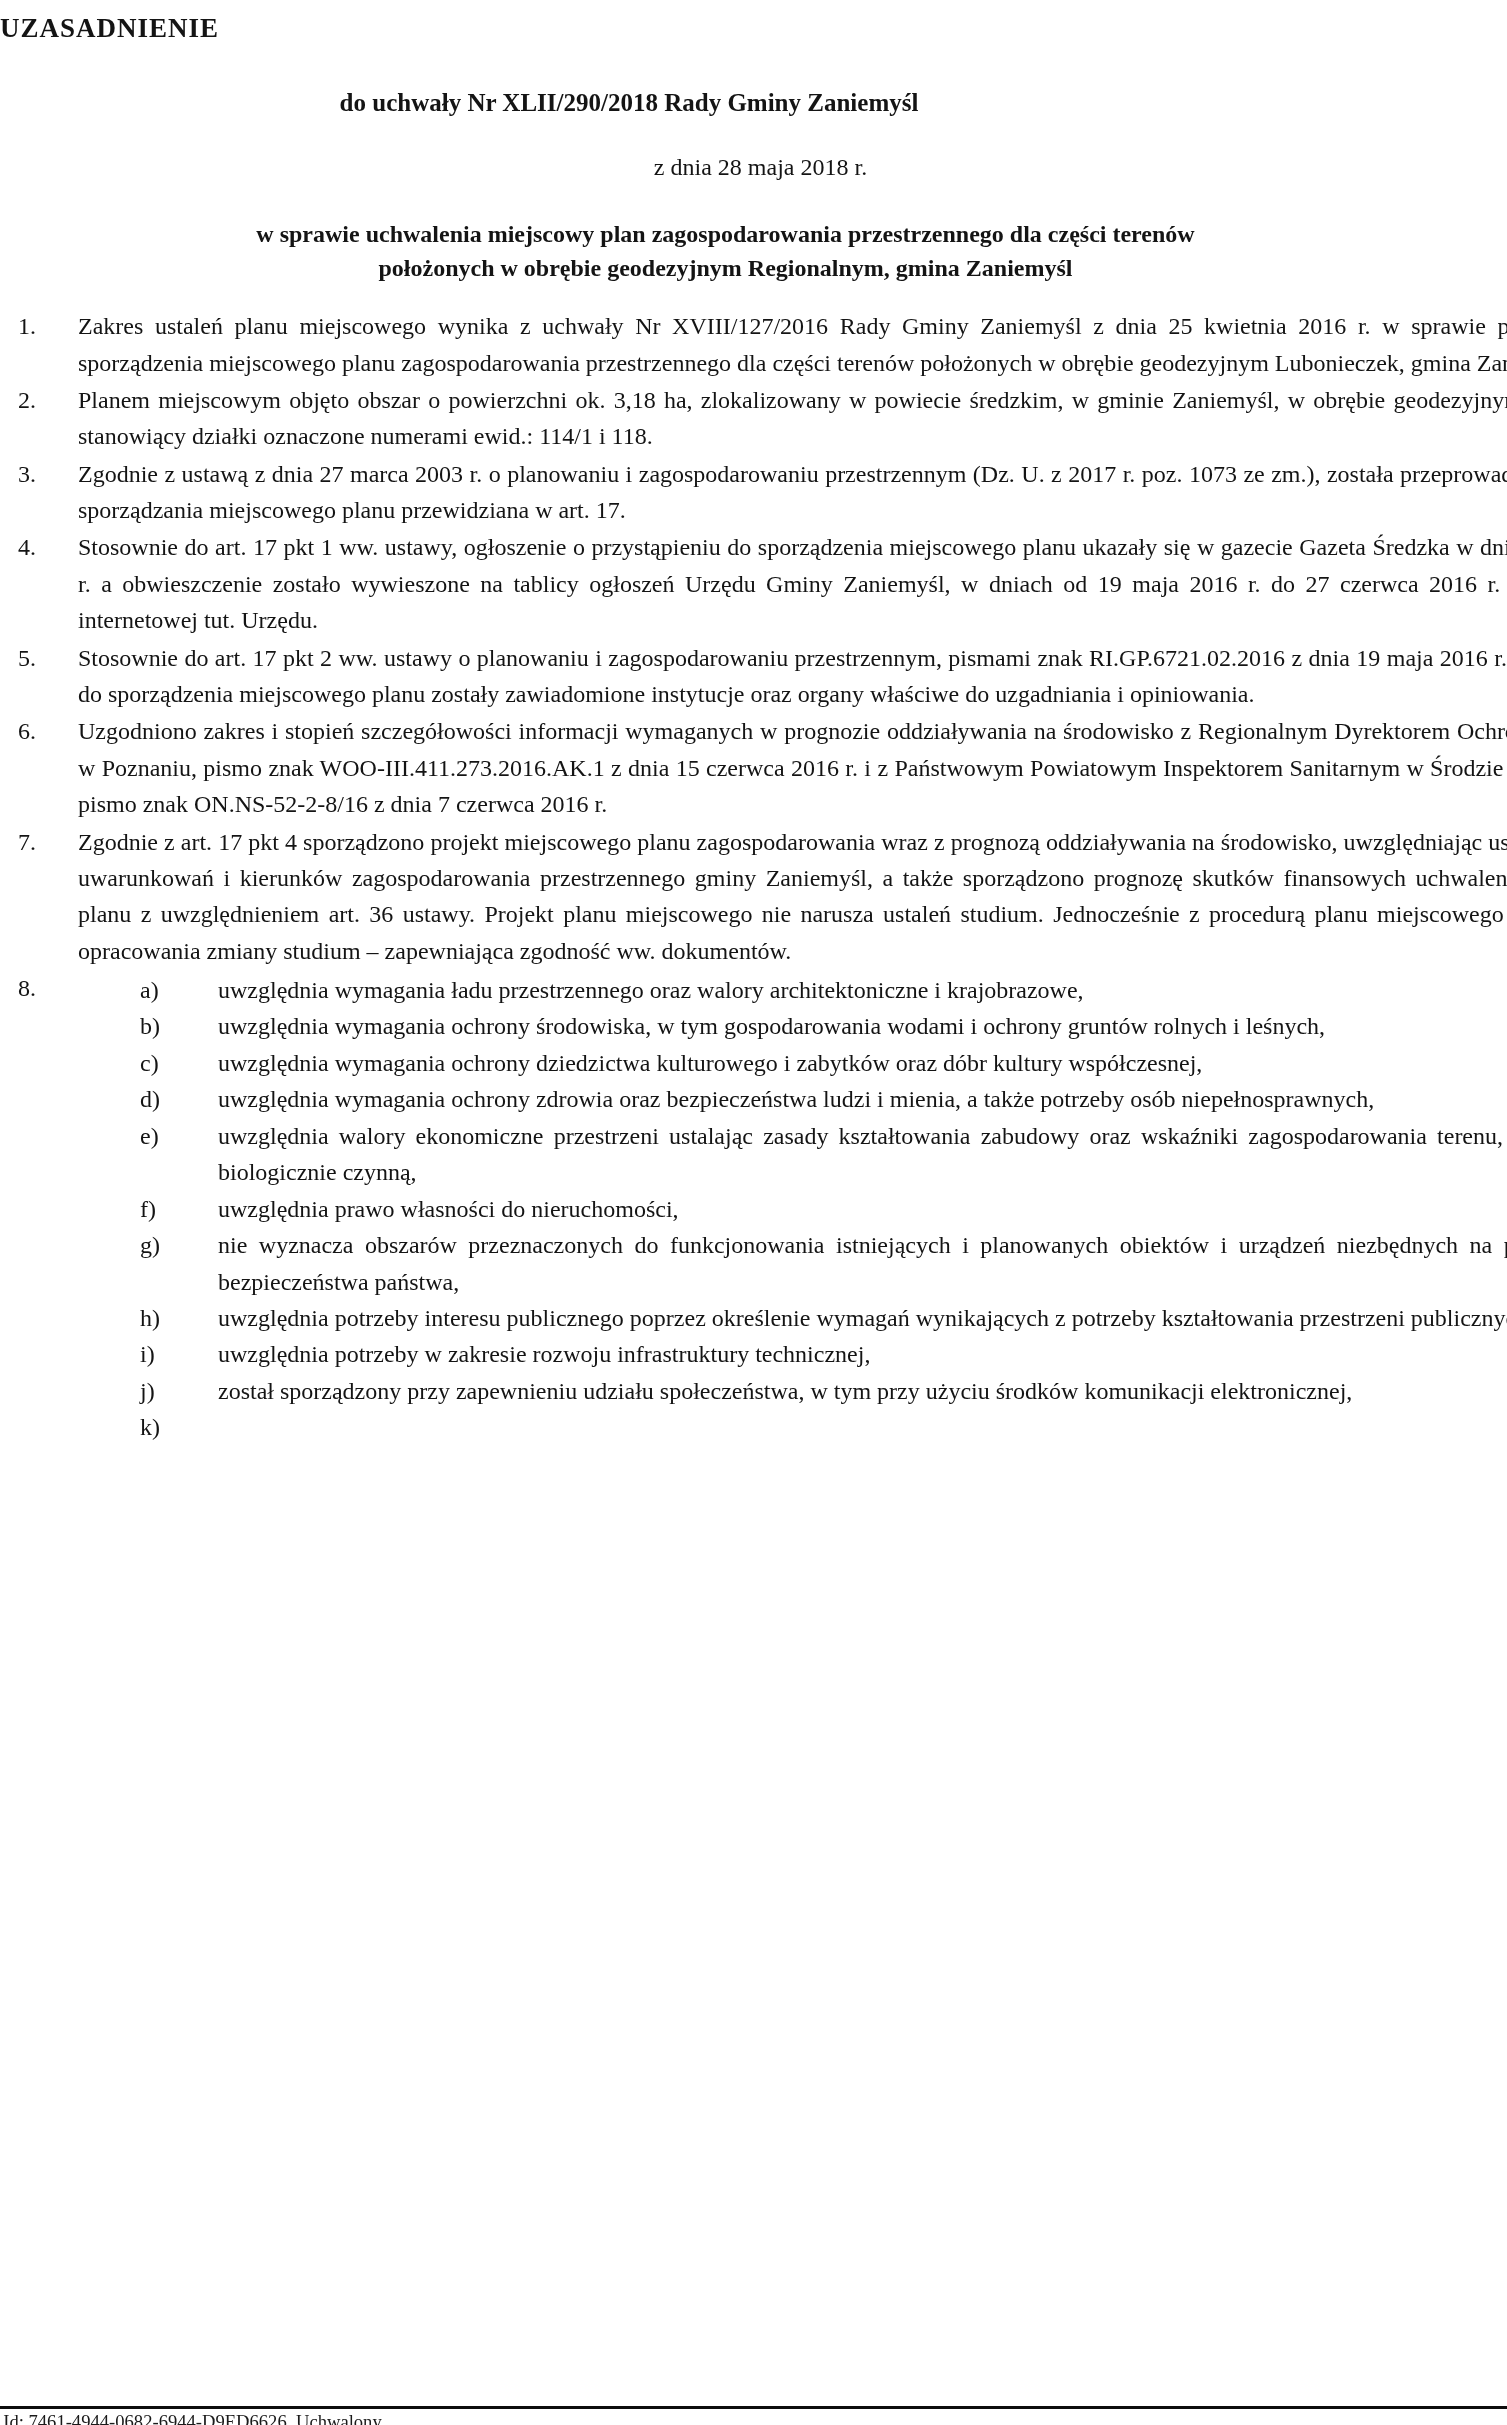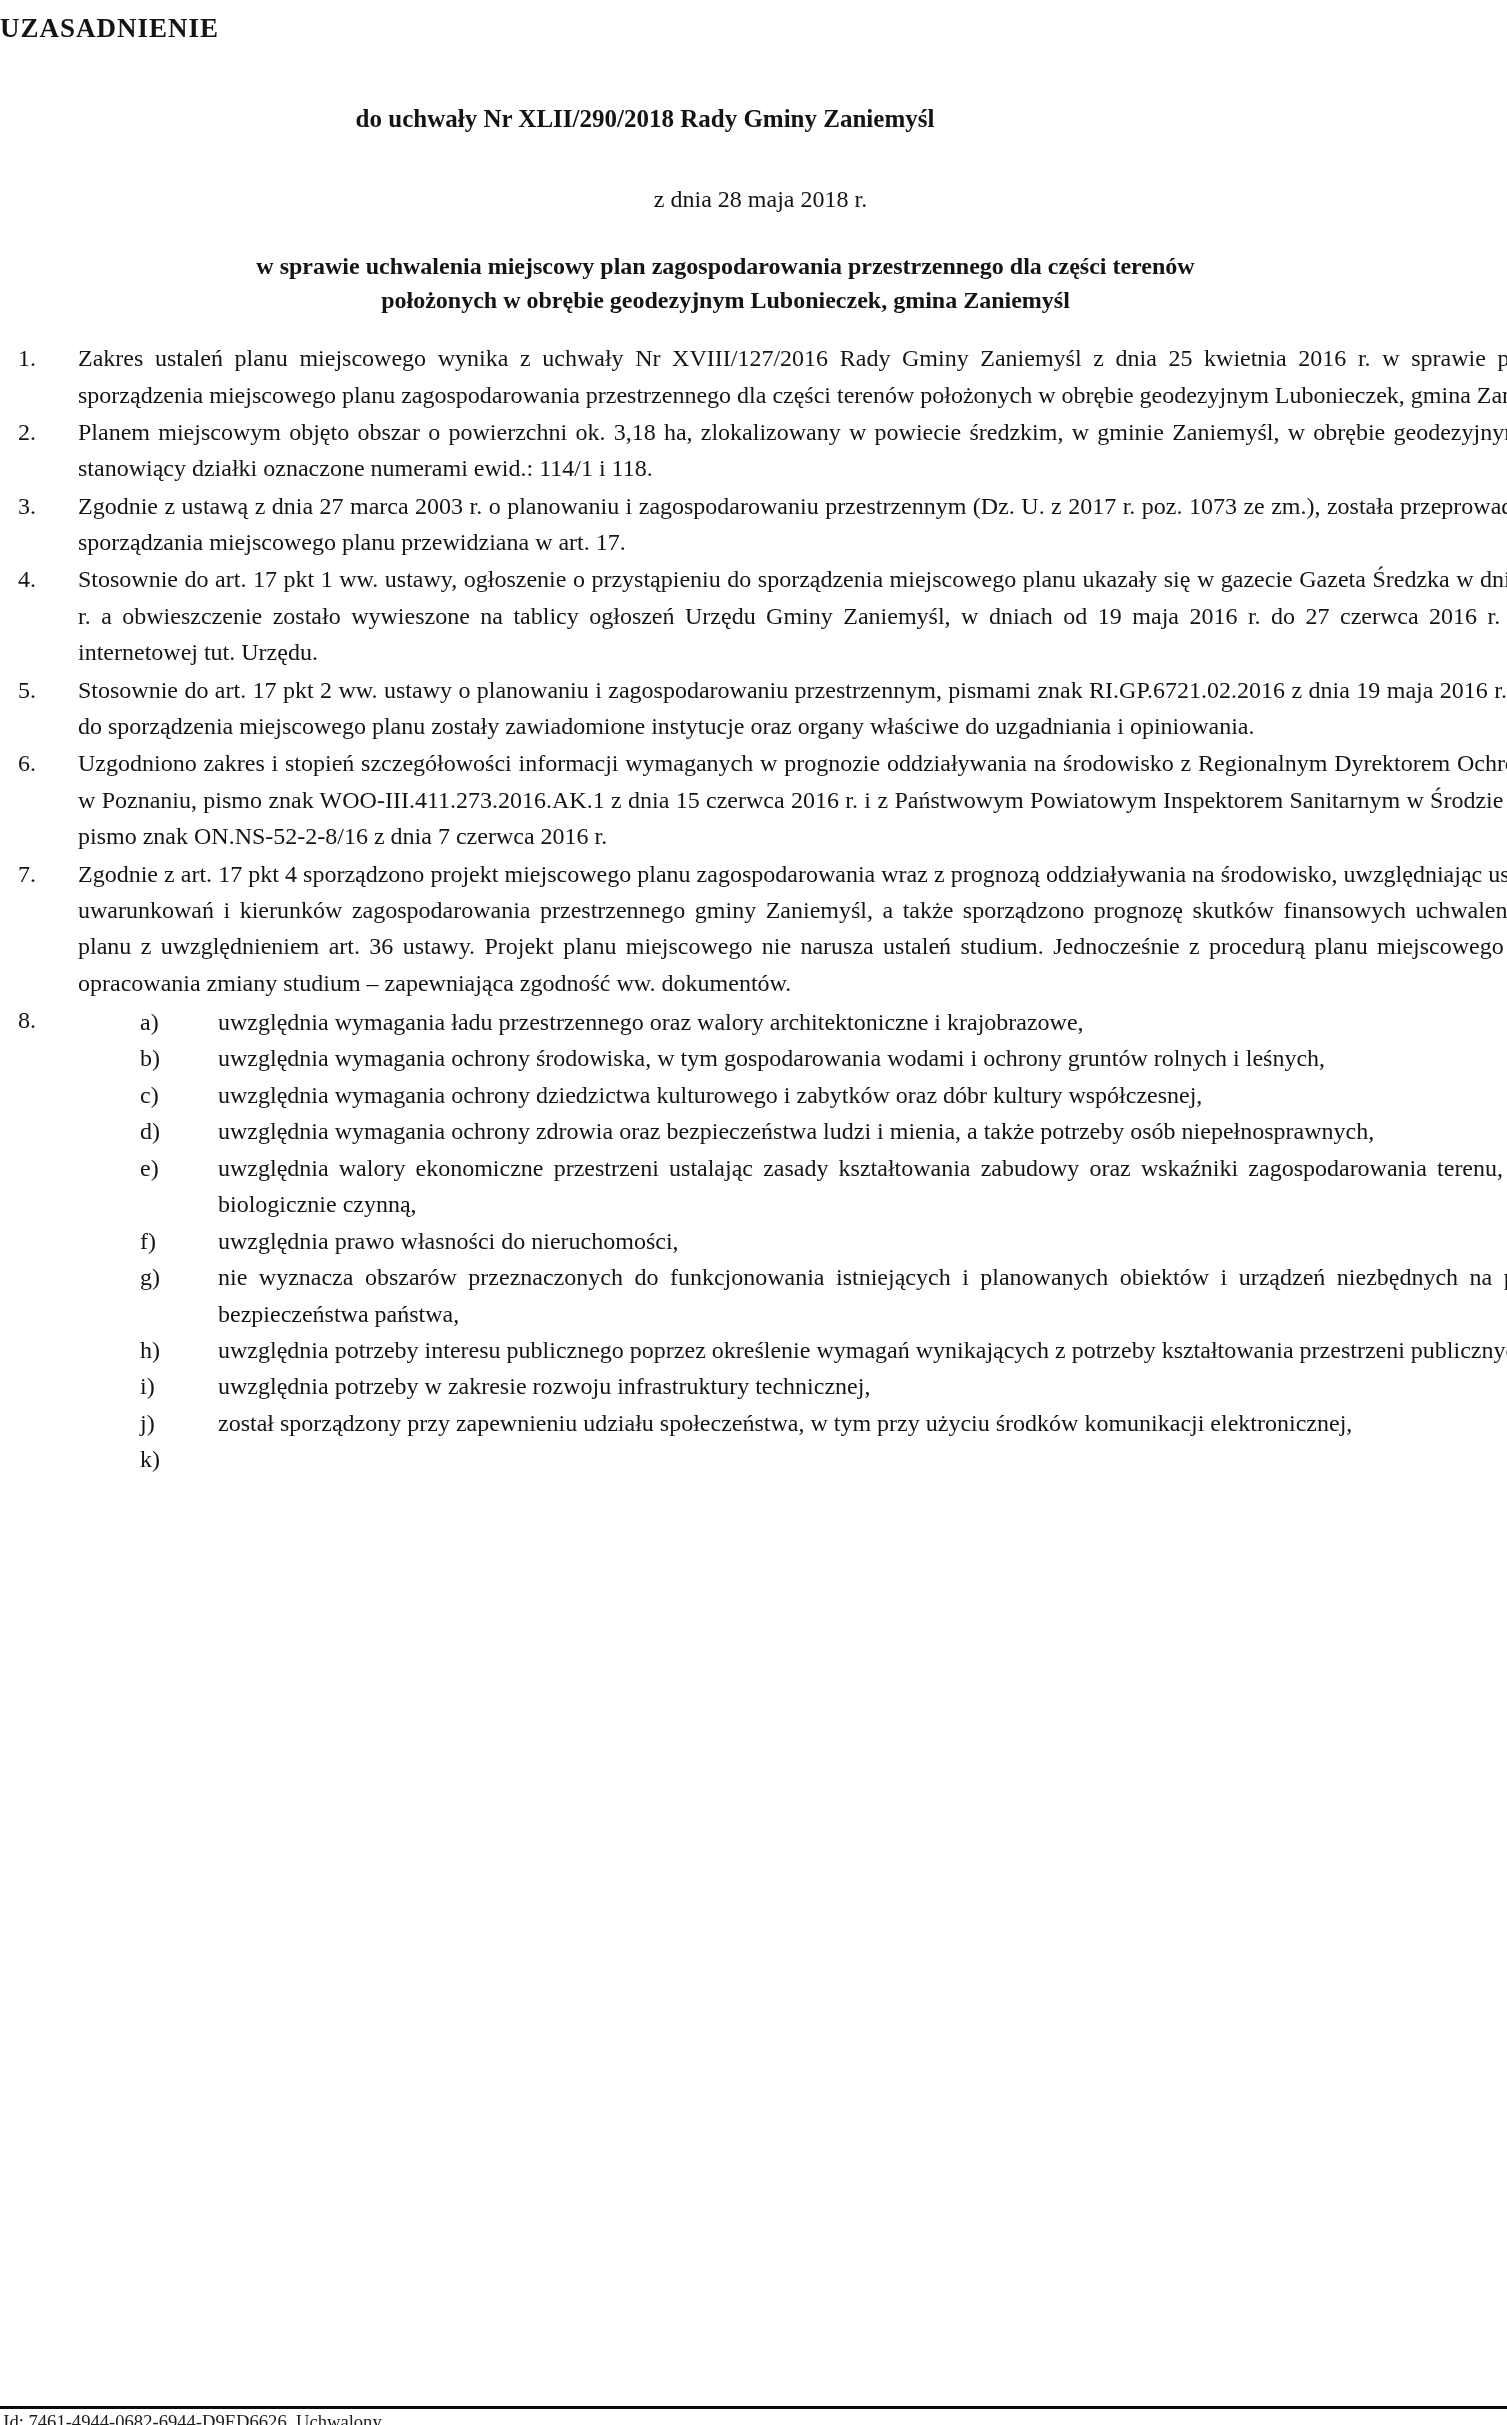--- a/index.html
+++ b/index.html
@@ -45,21 +45,21 @@
     letter-spacing: 1px;
     margin: 0;
     padding-top: 13px;
     width: 1507px;
   }
 
   .doc-subtitle {
     text-align: center;
     font-weight: bold;
     font-size: 25px;
-    margin: 16px;
+    margin: 0;
     padding-top: 45px;
     width: 1258px;
   }
 
   .doc-date {
     text-align: center;
     font-size: 24px;
     margin: 0;
     padding-top: 37px;
     width: 1507px;
@@ -165,21 +165,21 @@
   <div class="sheet">
 
     <h1 class="doc-title">UZASADNIENIE</h1>
 
     <h2 class="doc-subtitle">do uchwały Nr XLII/290/2018 Rady Gminy Zaniemyśl</h2>
 
     <p class="doc-date">z dnia 28 maja 2018 r.</p>
 
     <div class="doc-scope">
       <div>w sprawie uchwalenia miejscowy plan zagospodarowania przestrzennego dla części terenów</div>
-      <div>położonych w obrębie geodezyjnym Lubonieczek, gmina Zaniemyśl</div>
+      <div>położonych w obrębie geodezyjnym Regionalnym, gmina Zaniemyśl</div>
     </div>
 
     <ol class="clause-list">
 
       <li class="clause">
         <span class="clause-num">1.</span>
         <span class="clause-text">Zakres ustaleń planu miejscowego wynika z uchwały Nr XVIII/127/2016 Rady Gminy Zaniemyśl z dnia 25 kwietnia 2016 r. w sprawie przystąpienia do sporządzenia miejscowego planu zagospodarowania przestrzennego dla części terenów położonych w obrębie geodezyjnym Lubonieczek, gmina Zaniemyśl.</span>
       </li>
 
       <li class="clause">

